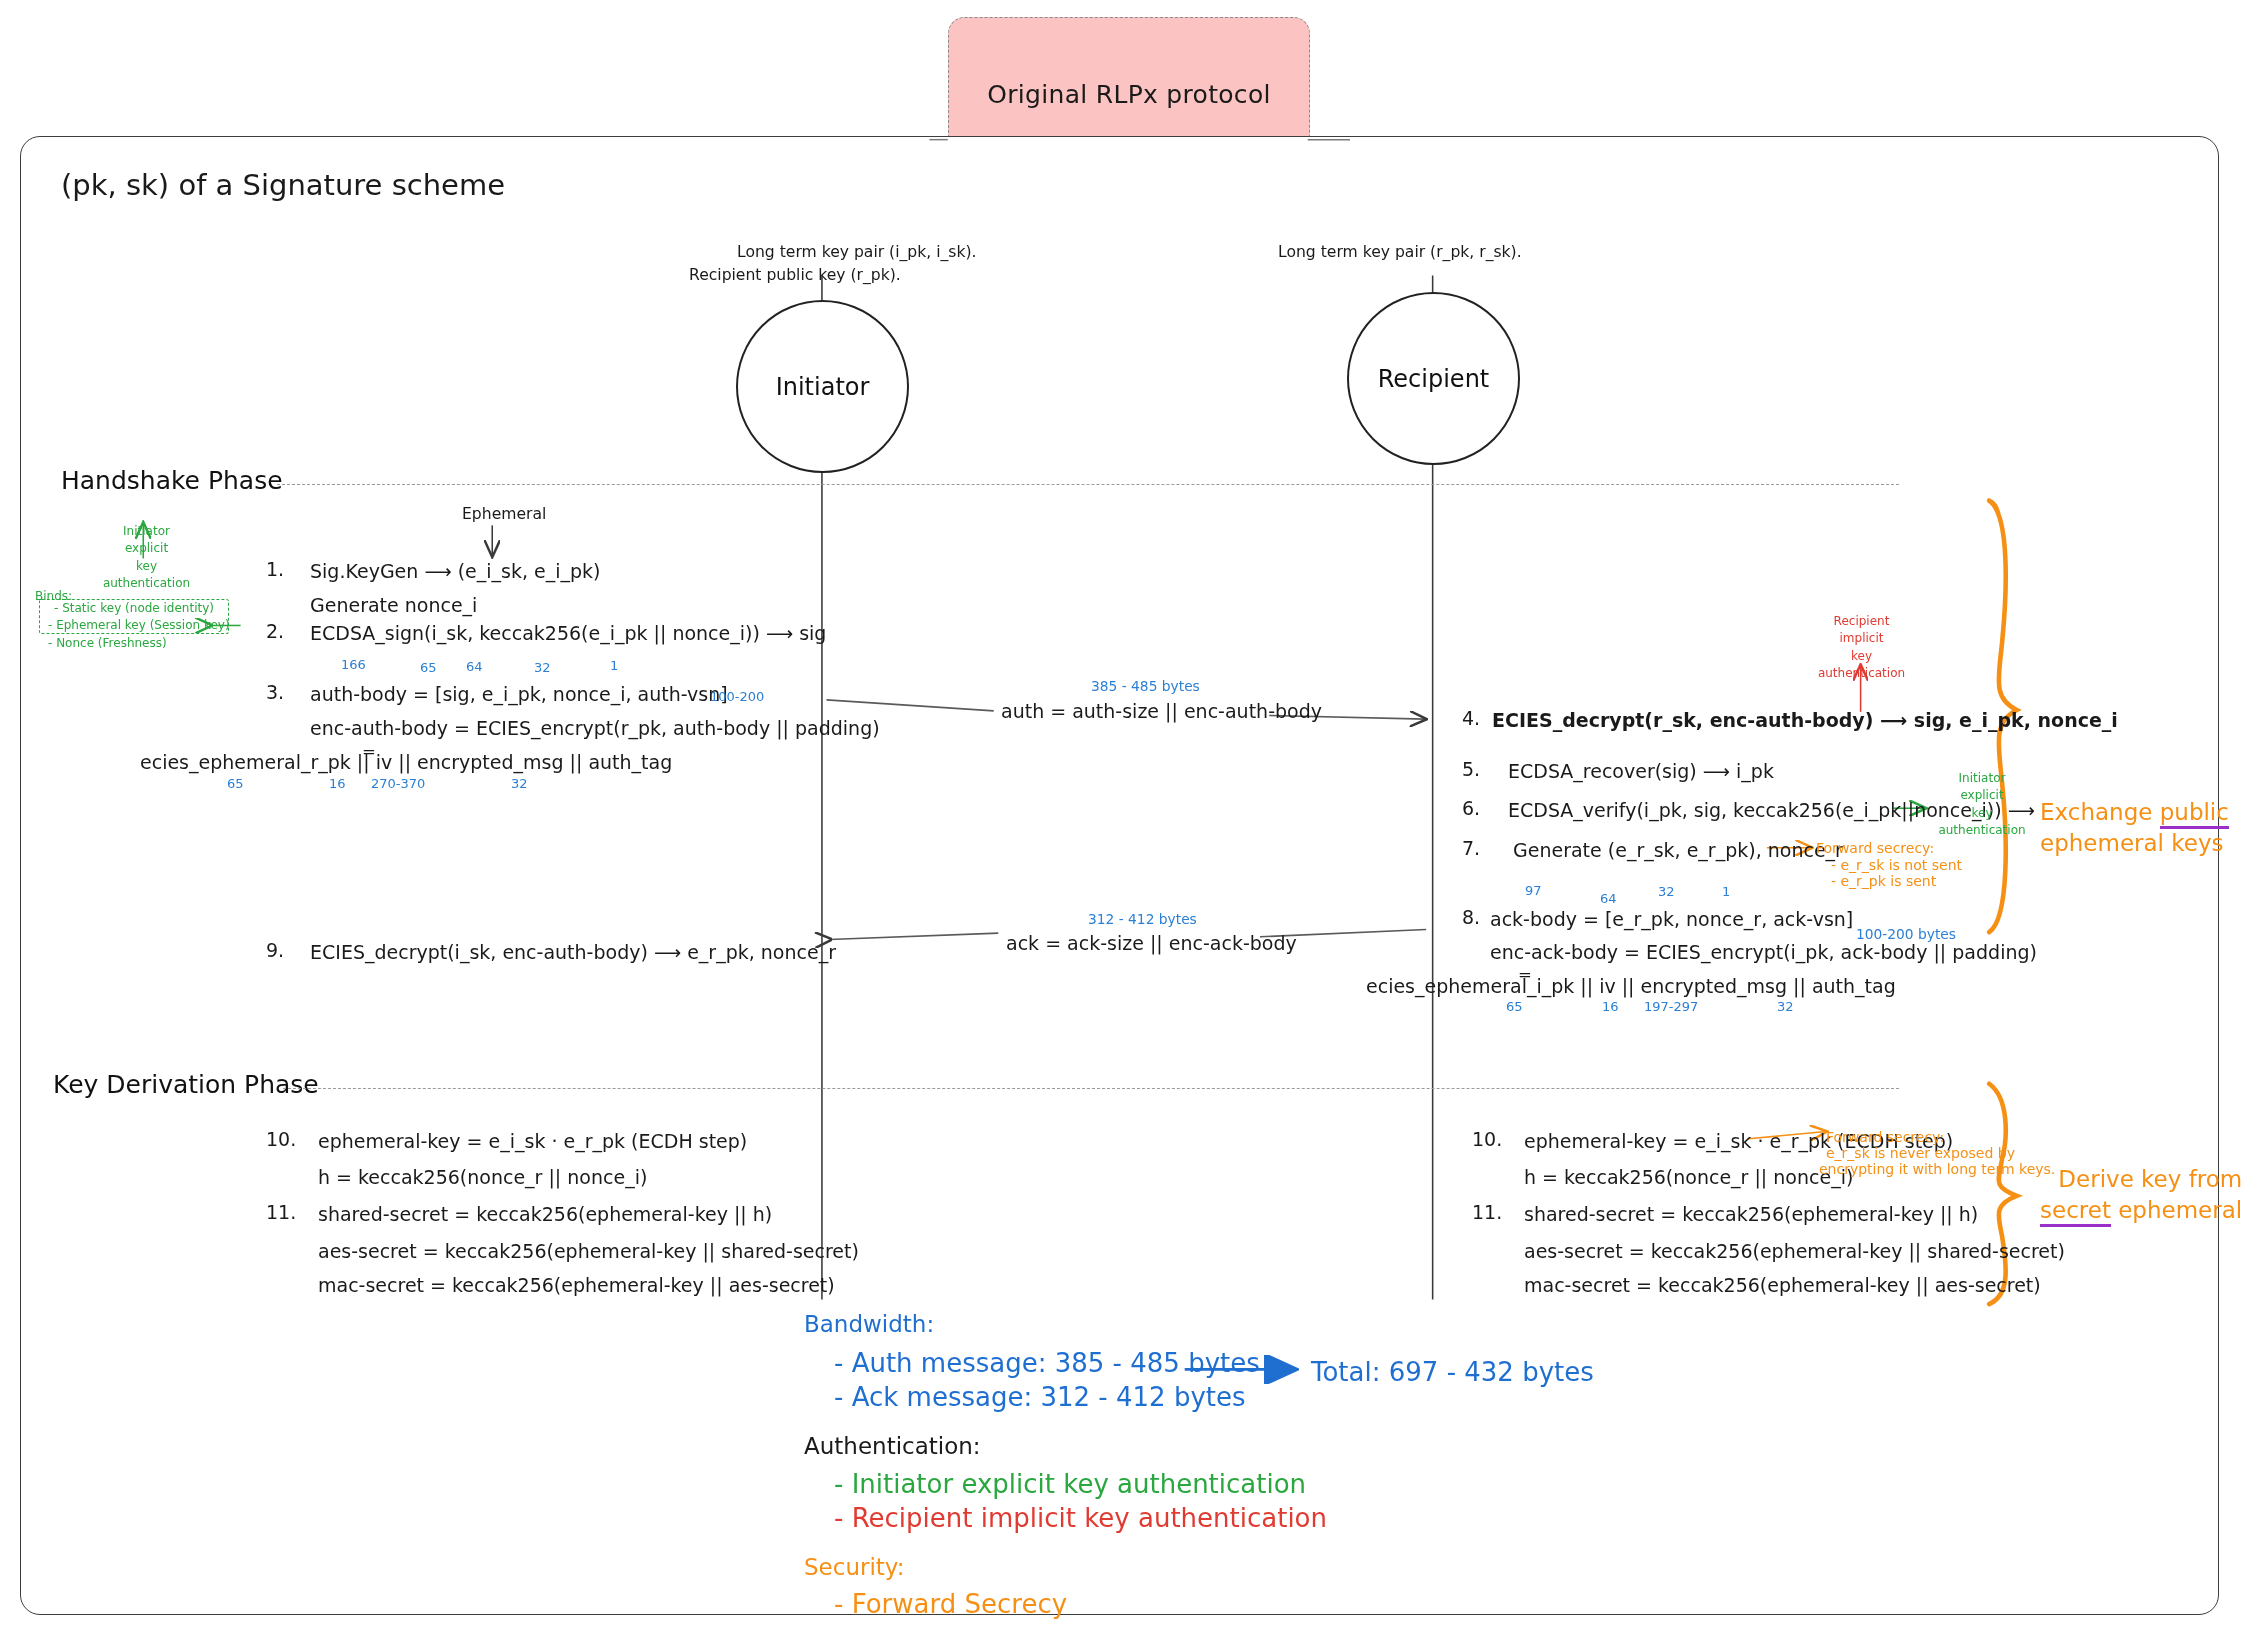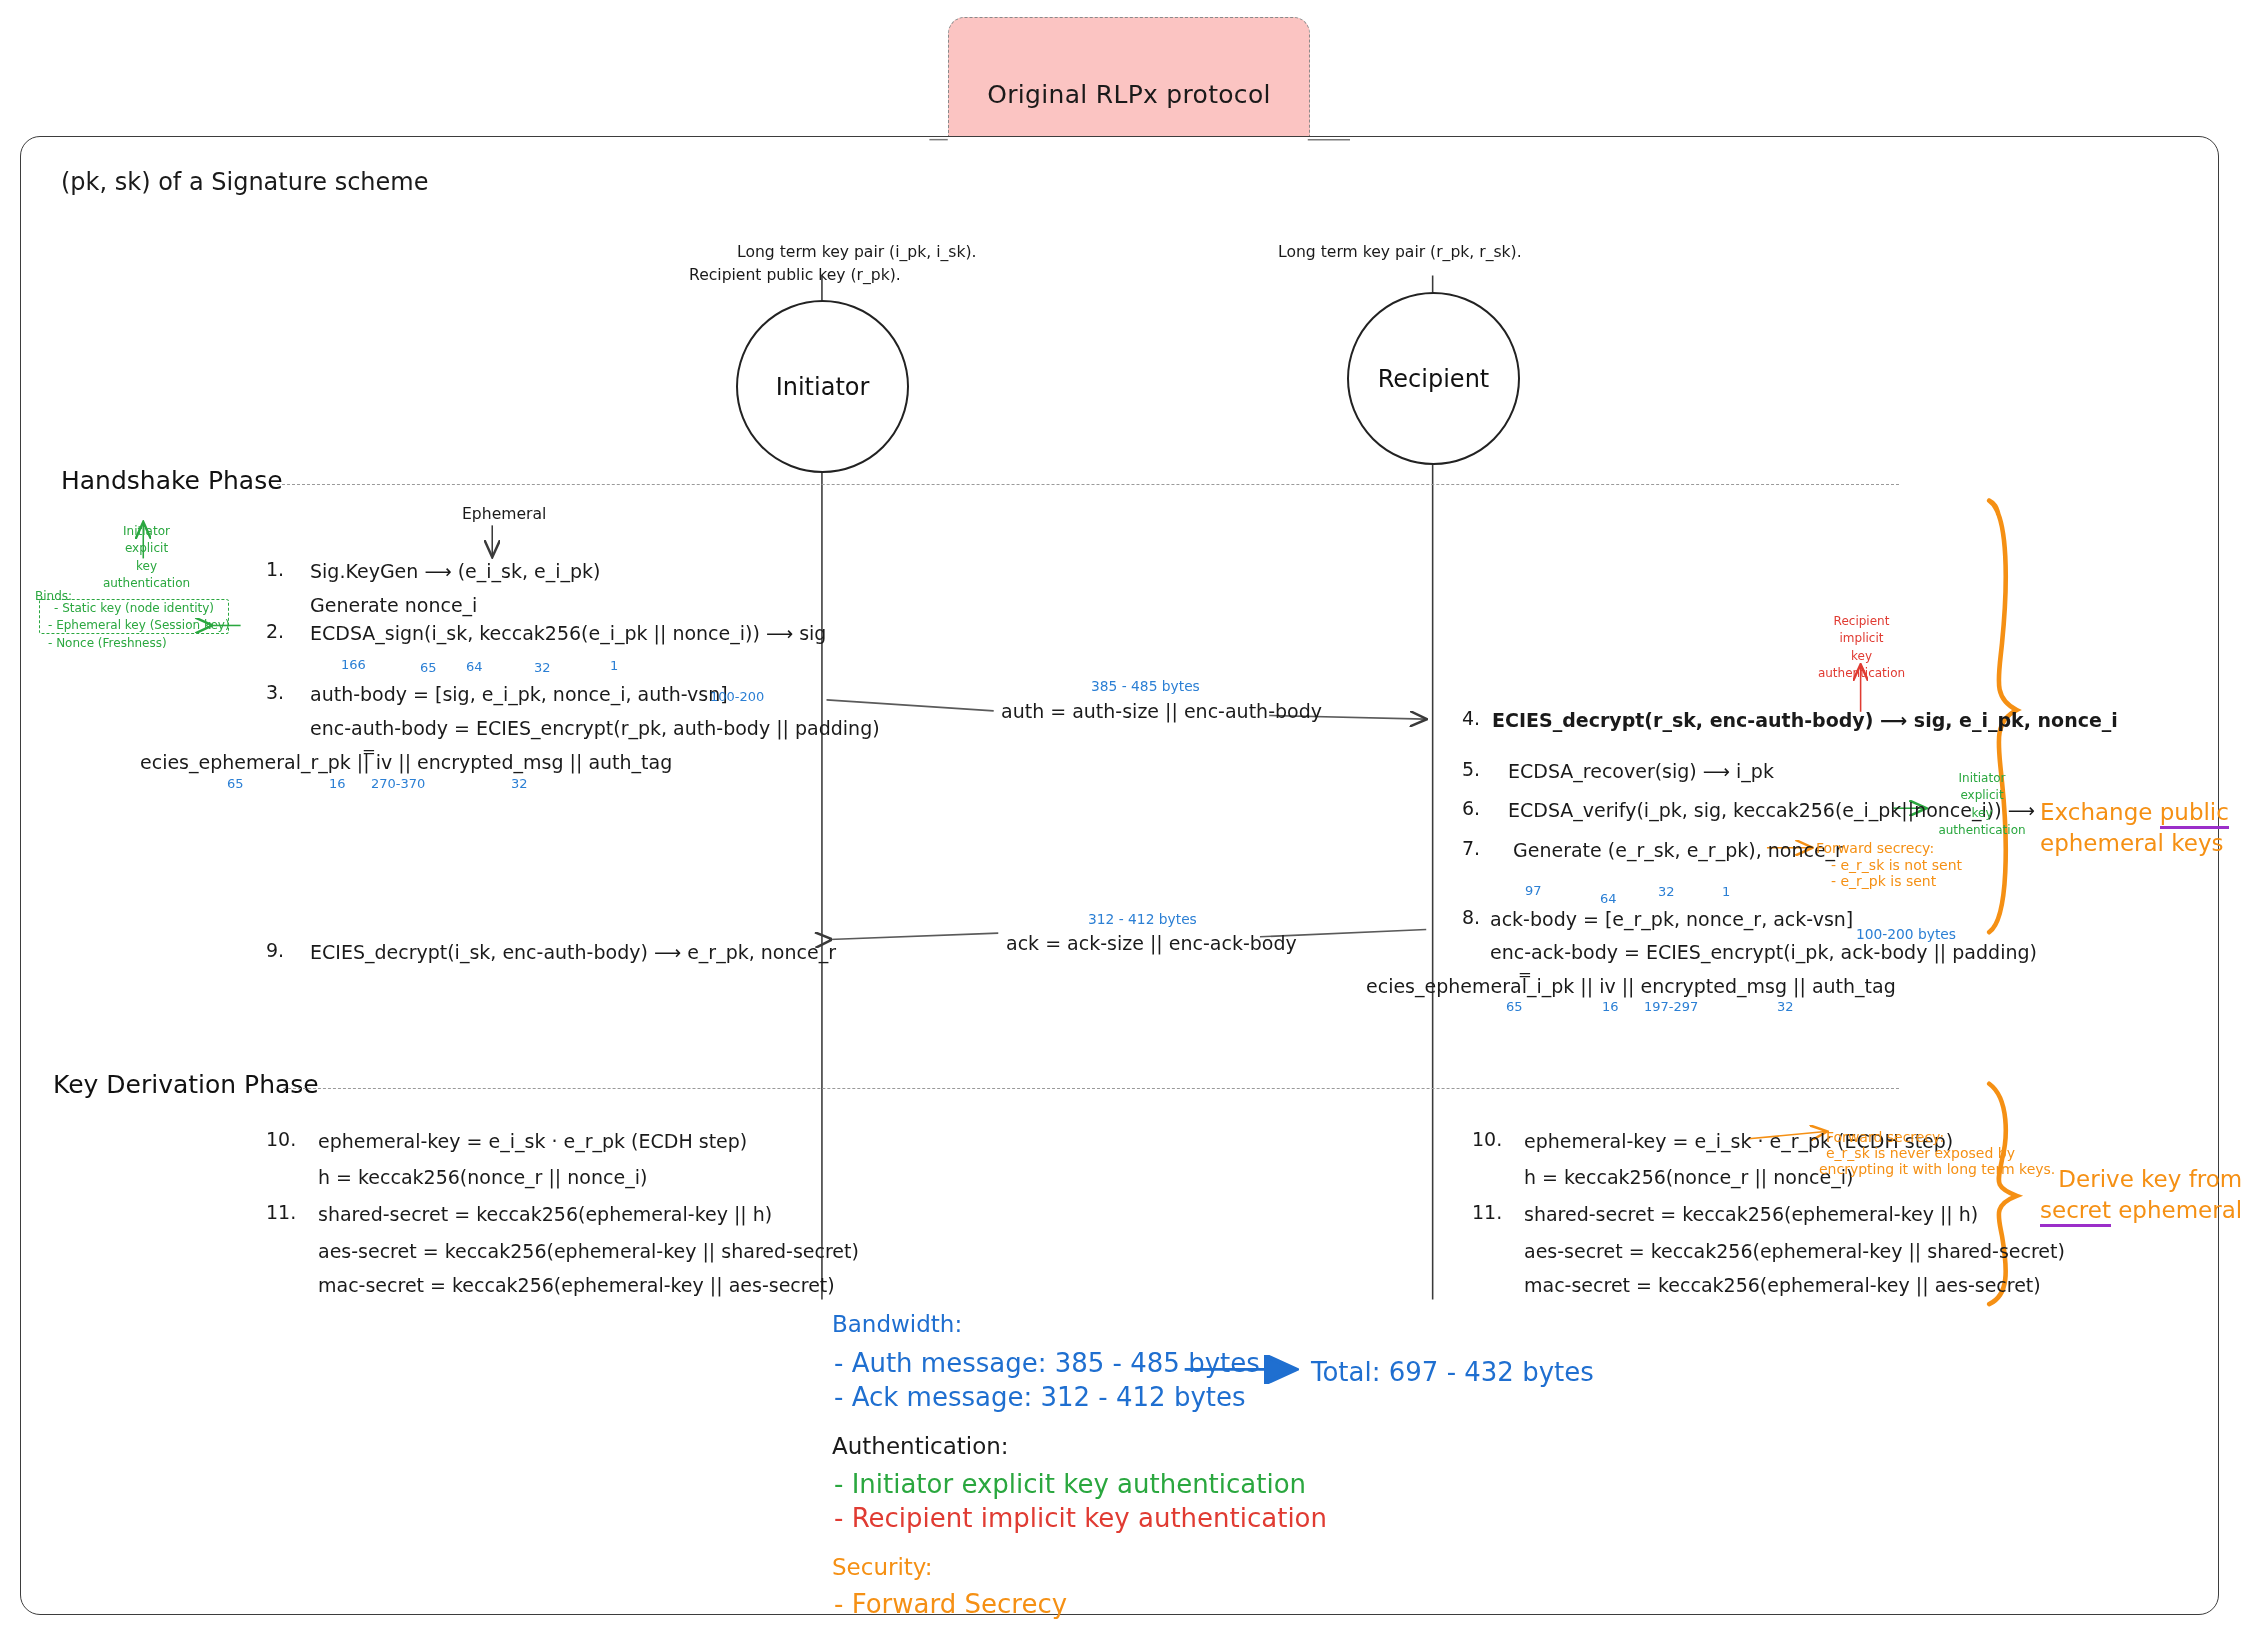--- a/index.html
+++ b/index.html
@@ -25,21 +25,21 @@
 
   
   .actor{
     position:absolute;border:2px solid #222;border-radius:50%;
     display:flex;align-items:center;justify-content:center;
     font-size:24px;color:#111;background:#fff;
   }
 
   
   .t{position:absolute;font-size:19px;line-height:1.42;color:#1a1a1a;}
-  .t.lg{font-size:24px;}
+  .t.lg{font-size:29px;}
   .t.sm{font-size:15.6px;}
   .t.xs{font-size:12px;line-height:1.45;}
   .t.xxs{font-size:14px;line-height:1.45;}
   .phase{position:absolute;font-size:25px;color:#111;}
   .dash-sep{position:absolute;height:0;border-top:1.8px dashed #9a9a9a;}
 
   .blue{color:#1f6fd0;}
   .green{color:#2aa73f;}
   .red{color:#e03b32;}
   .orange{color:#f59014;}
@@ -53,21 +53,21 @@
 
   
   #binds-box{
     position:absolute;left:39px;top:564px;width:188px;height:33px;
     border:1.5px dashed #2aa73f;border-radius:2.8px;
   }
 
   .underline-p{border-bottom:3.7px solid #9b2fc9;padding-bottom:0.9px;}
 
   
-  .sum-h{position:absolute;font-size:23px;margin-left:28px;}
+  .sum-h{position:absolute;font-size:23px;}
   .sum-l{position:absolute;font-size:26px;}
 </style>
 </head>
 <body>
 
 <div id="title-chip">
   <span>Original RLPx protocol</span>
 </div>
 
 <div id="frame"></div>

